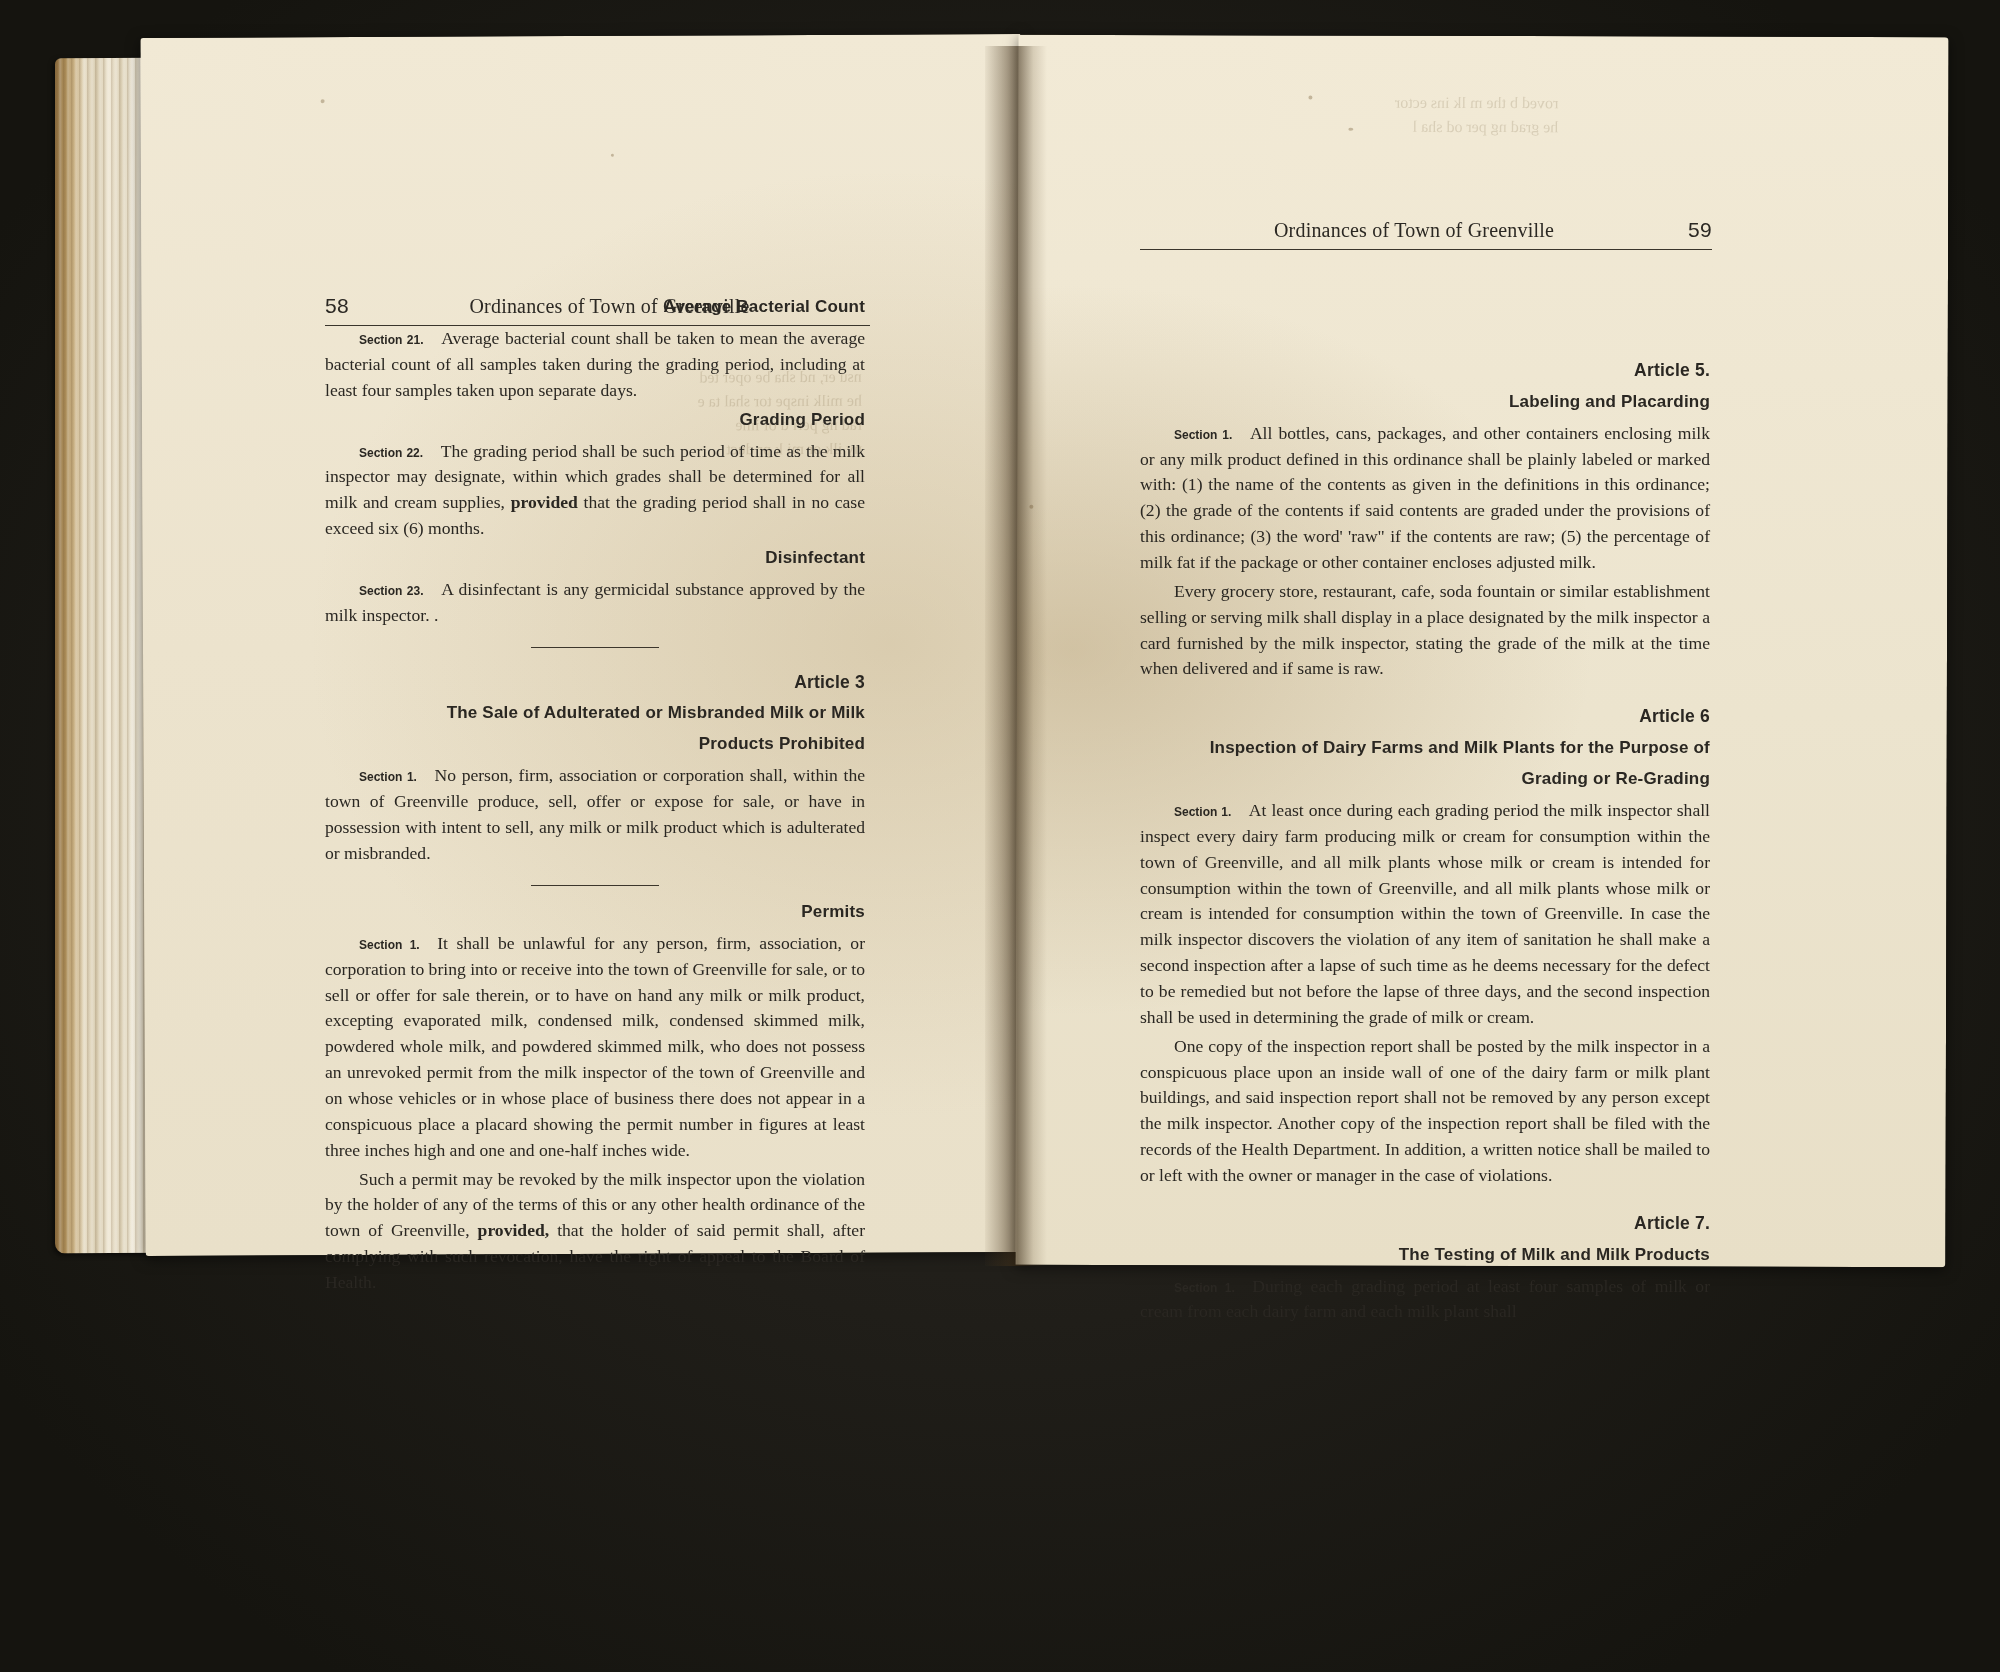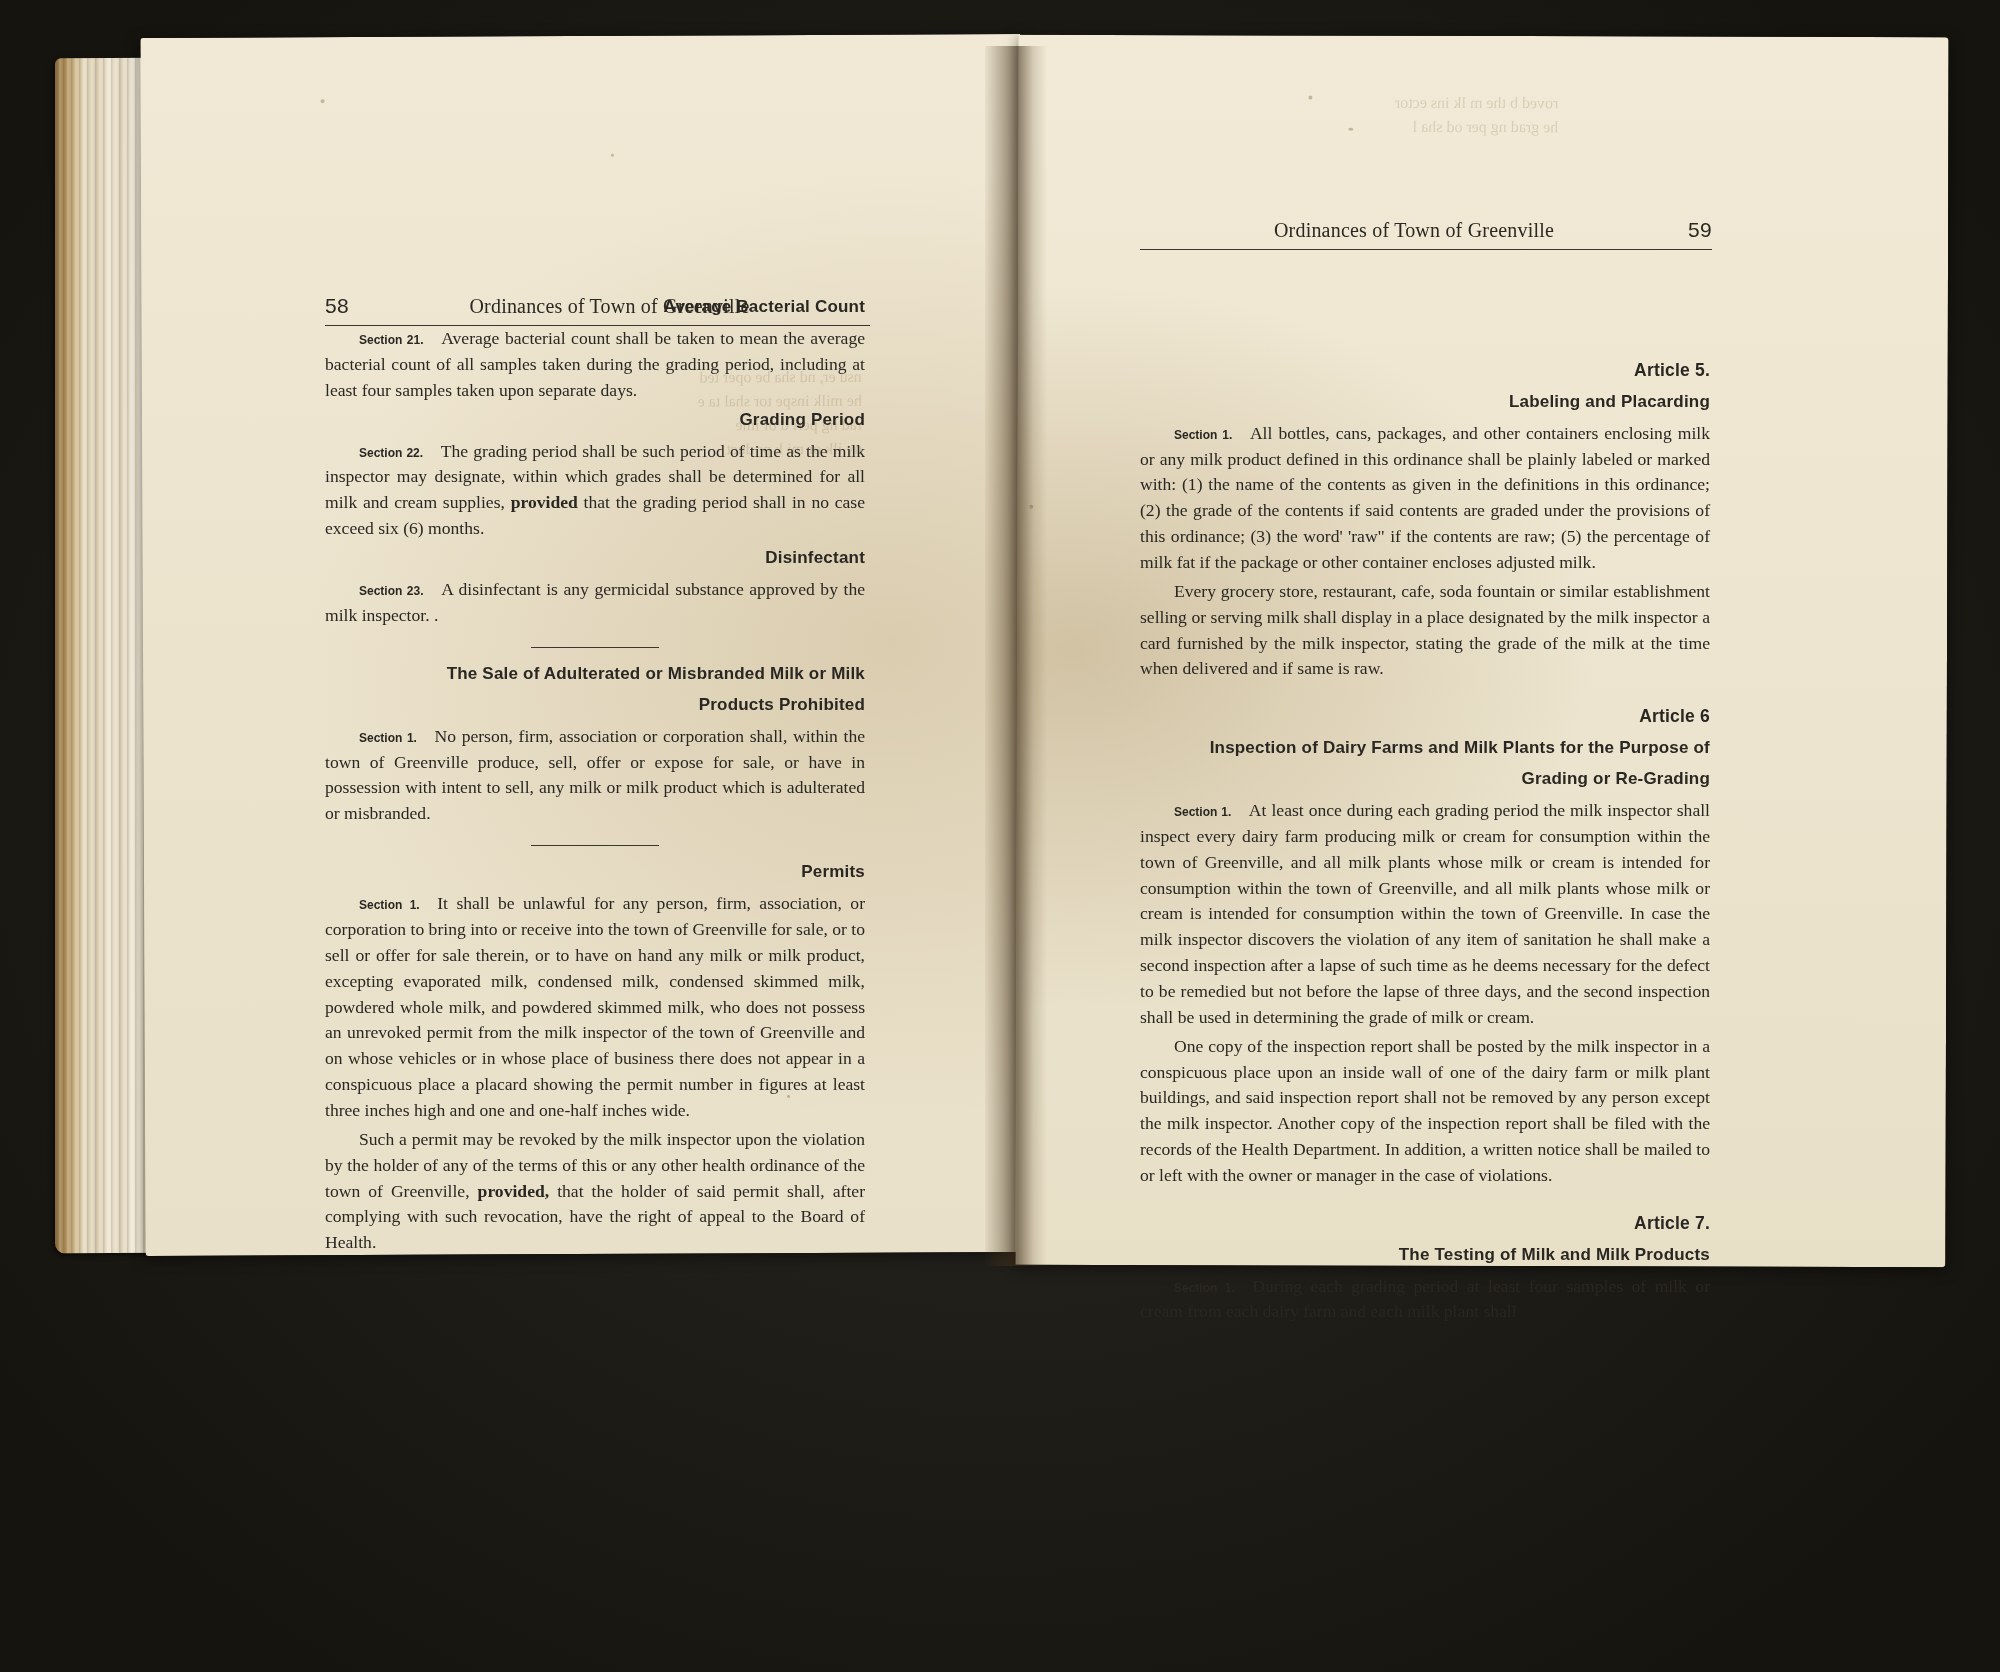--- a/index.html
+++ b/index.html
@@ -207,20 +207,21 @@
     </div>
 
     <div class="col left-col" id="left-col">
         <div class="ctr sub">Average Bacterial Count</div>
         <p class="body"><span class="sec">Section 21.</span> Average bacterial count shall be taken to mean the average bacterial count of all samples taken during the grading period, including at least four samples taken upon separate days.</p>
         <div class="ctr sub">Grading Period</div>
         <p class="body"><span class="sec">Section 22.</span> The grading period shall be such period of time as the milk inspector may designate, within which grades shall be determined for all milk and cream supplies, <span class="bold">provided</span> that the grading period shall in no case exceed six (6) months.</p>
         <div class="ctr sub">Disinfectant</div>
         <p class="body"><span class="sec">Section 23.</span> A disinfectant is any germicidal substance approved by the milk inspector. .</p>
         <div class="divider"></div>
+        <div class="ctr art">Article 3</div>
         <div class="ctr sub">The Sale of Adulterated or Misbranded Milk or Milk</div>
         <div class="ctr sub">Products Prohibited</div>
         <p class="body"><span class="sec">Section 1.</span> No person, firm, association or corporation shall, within the town of Greenville produce, sell, offer or expose for sale, or have in possession with intent to sell, any milk or milk product which is adulterated or misbranded.</p>
         <div class="divider"></div>
         <div class="ctr sub">Permits</div>
         <p class="body"><span class="sec">Section 1.</span> It shall be unlawful for any person, firm, association, or corporation to bring into or receive into the town of Greenville for sale, or to sell or offer for sale therein, or to have on hand any milk or milk product, excepting evaporated milk, condensed milk, condensed skimmed milk, powdered whole milk, and powdered skimmed milk, who does not possess an unrevoked permit from the milk inspector of the town of Greenville and on whose vehicles or in whose place of business there does not appear in a conspicuous place a placard showing the permit number in figures at least three inches high and one and one-half inches wide.</p>
         <p class="body">Such a permit may be revoked by the milk inspector upon the violation by the holder of any of the terms of this or any other health ordinance of the town of Greenville, <span class="bold">provided,</span> that the holder of said permit shall, after complying with such revocation, have the right of appeal to the Board of Health.</p>
       </div>
 
     <div class="page right">

